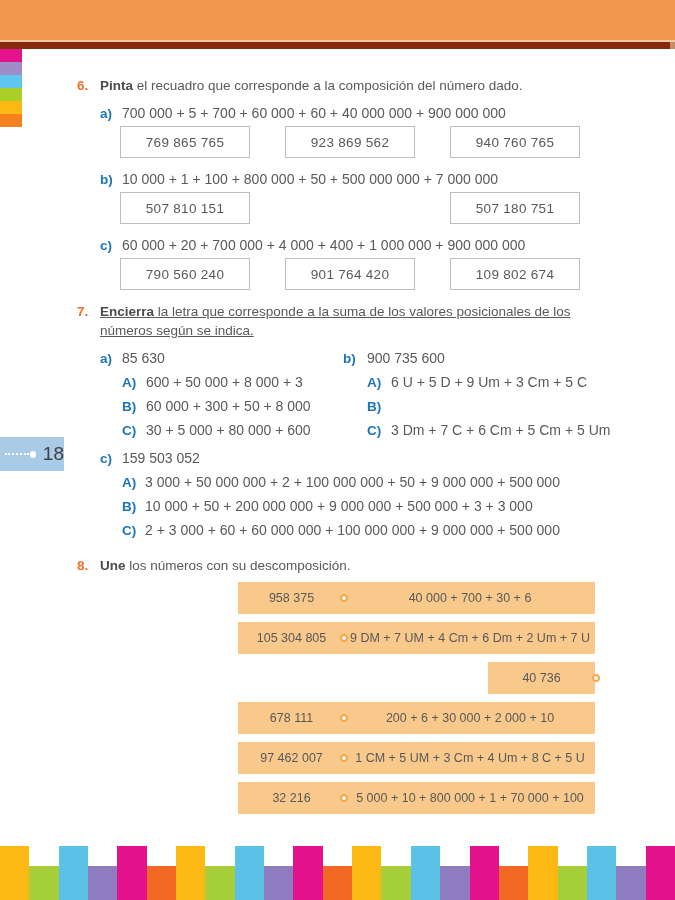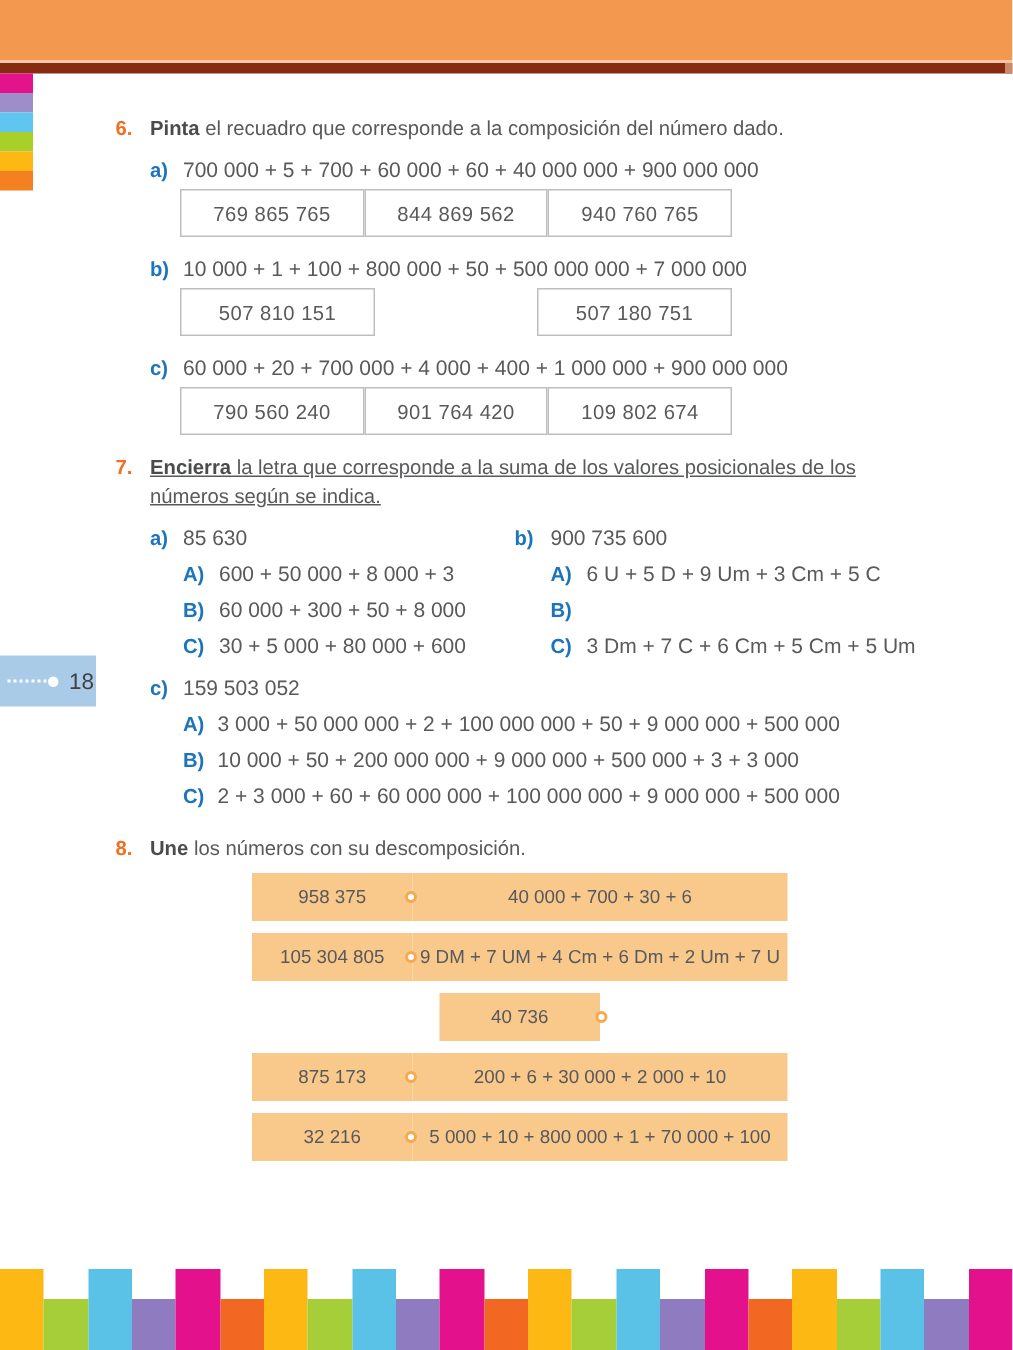--- a/index.html
+++ b/index.html
@@ -21,35 +21,35 @@
   
   .side-tabs { position:absolute; left:0; top:49px; width:22px; }
   .side-tab  { height:13px; width:22px; }
 
   .page-tab {
     position:absolute; left:0; top:437px; width:64px; height:34px;
     background:#A9CBE8; display:flex; align-items:center;
   }
   .page-dotline { width:26px; border-top:2px dotted #fff; margin-left:5px; }
   .page-dot { width:7px; height:7px; border-radius:50%; background:#fff; margin-left:1px; }
-  .page-num { font-size:15px; color:#414042; margin-left:7px; }
+  .page-num { font-size:19px; color:#414042; margin-left:7px; }
 
   
   .content { position:relative; padding:27px 20px 0 77px; }
 
   .ex-header { display:flex; font-size:13.5px; line-height:19px; margin-bottom:9px; }
   .ex-num { color:#F26F21; font-weight:bold; width:23px; flex-shrink:0; }
   .ex-title b { font-weight:bold; color:#4A4B4D; }
   .ex7-title { max-width:502px;text-decoration:underline; }
 
   .item-row { display:flex; font-size:14px; line-height:19px; margin-left:23px; margin-bottom:3px; }
   .item-label { width:22px; flex-shrink:0; color:#1C75BC; font-weight:bold; font-size:13.5px; }
   .item-expr { white-space:nowrap; }
 
-  .boxes { display:flex; justify-content:space-between; width:368px; margin-left:43px; margin-bottom:12px; }
+  .boxes { display:flex; justify-content:space-between; width:460px; margin-left:43px; margin-bottom:12px; }
   .opt-box {
     width:130px; height:32px; border:1px solid #BCBEC0; background:#fff;
     display:flex; align-items:center; justify-content:center;
     font-size:13.5px; letter-spacing:0.3px; cursor:pointer;
   }
 
   
   .ex7-block { margin-top:12px; }
   .ex7-ab { display:grid; grid-template-columns:243px auto; margin-left:23px; }
   .ex7-ab .item-row, .ex7-c-head { margin-left:0; }
@@ -57,21 +57,21 @@
   .opt-letter { width:24px; flex-shrink:0; color:#1C75BC; font-weight:bold; font-size:13.5px; cursor:pointer; }
   .ex7-col .opt-row.left-col { margin-left:22px; }
   .ex7-col .opt-row.right-col { margin-left:24px; }
   .ex7-c { margin-top:9px; }
   .ex7-c .opt-row { margin-left:45px; }
   .ex7-c .opt-letter { width:23px; }
 
   
   .ex8-block { margin-top:16px; }
   .ex8-block .ex-header { margin-bottom:7px; }
-  .match-row { display:flex; justify-content:center; width:497px; margin-left:21px; margin-bottom:8px; }
+  .match-row { display:flex; justify-content:flex-end; width:497px; margin-left:21px; margin-bottom:8px; }
   .tag {
     height:32px; background:#F9C98C; position:relative;
     display:flex; align-items:center; justify-content:center;
     font-size:12.5px; white-space:nowrap; cursor:pointer;
   }
   .tag-left  { width:107px; }
   .tag-right { width:250px; }
   .dot {
     position:absolute; top:50%; transform:translateY(-50%);
     width:8px; height:8px; border-radius:50%;
@@ -120,21 +120,21 @@
       <span class="ex-num">6.</span>
       <div class="ex-title"><b>Pinta</b><span> el recuadro que corresponde a la composición del número dado.</span></div>
     </div>
 
     <div class="item-row">
       <span class="item-label">a)</span>
       <span class="item-expr">700 000 + 5 + 700 + 60 000 + 60 + 40 000 000 + 900 000 000</span>
     </div>
     <div class="boxes">
       <div class="opt-box">769 865 765</div>
-      <div class="opt-box">844 869 562</div>
+      <div class="opt-box">923 869 562</div>
       <div class="opt-box">940 760 765</div>
     </div>
 
     <div class="item-row">
       <span class="item-label">b)</span>
       <span class="item-expr">10 000 + 1 + 100 + 800 000 + 50 + 500 000 000 + 7 000 000</span>
     </div>
     <div class="boxes">
       <div class="opt-box">507 810 151</div>
       <div class="opt-box">507 180 751</div>
@@ -246,29 +246,39 @@
 
     <div class="match-row">
       <div class="tag tag-left">
         <span>40 736</span>
         <span class="dot dot-right"></span>
       </div>
     </div>
 
     <div class="match-row">
       <div class="tag tag-left">
-        <span>875 173</span>
+        <span>678 111</span>
         <span class="dot dot-right"></span>
       </div>
       <div class="tag tag-right">
         <span class="dot dot-left"></span>
         <span>200 + 6 + 30 000 + 2 000 + 10</span>
       </div>
     </div>
 
+    <div class="match-row">
+      <div class="tag tag-left">
+        <span>97 462 007</span>
+        <span class="dot dot-right"></span>
+      </div>
+      <div class="tag tag-right">
+        <span class="dot dot-left"></span>
+        <span>1 CM + 5 UM + 3 Cm + 4 Um + 8 C + 5 U</span>
+      </div>
+    </div>
 
     <div class="match-row">
       <div class="tag tag-left">
         <span>32 216</span>
         <span class="dot dot-right"></span>
       </div>
       <div class="tag tag-right">
         <span class="dot dot-left"></span>
         <span>5 000 + 10 + 800 000 + 1 + 70 000 + 100</span>
       </div>

